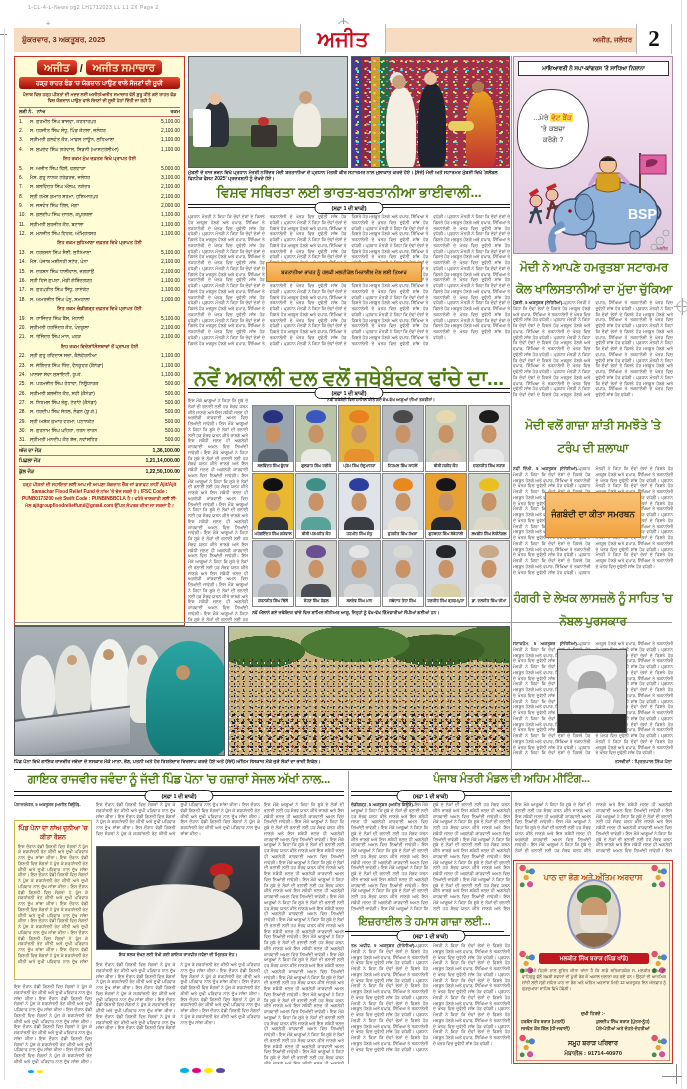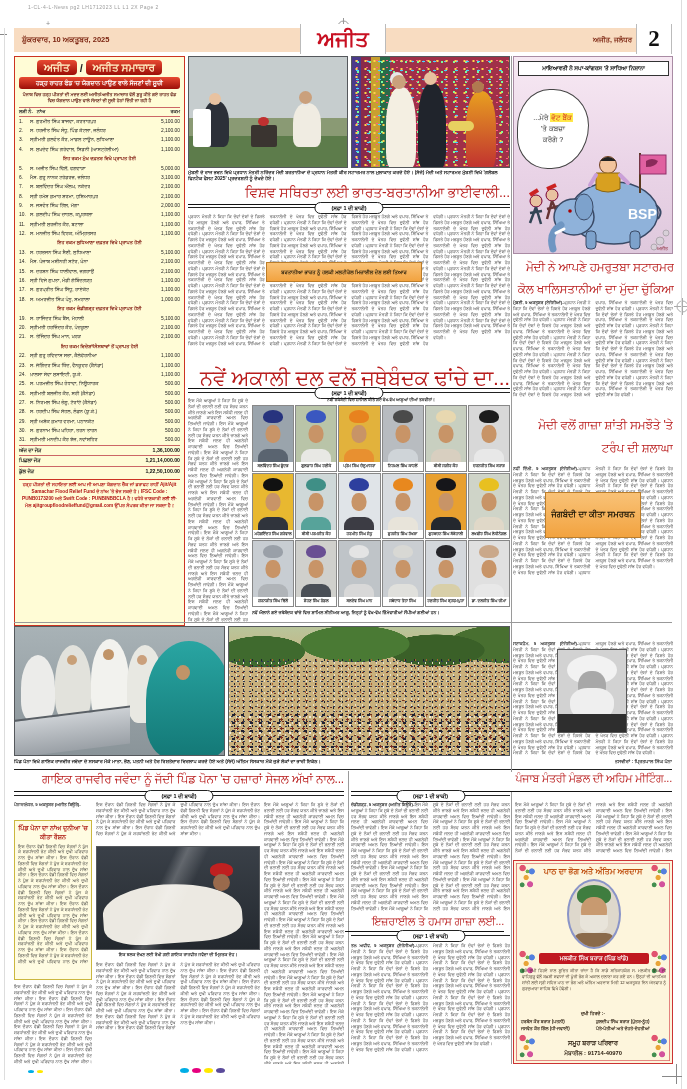--- a/index.html
+++ b/index.html
@@ -4,21 +4,21 @@
 <style>
   *{box-sizing:border-box;margin:0;padding:0}
   html,body{background:#fff}
   body{font-family:"Liberation Sans",sans-serif;width:687px;margin:0 auto}
   .page{position:relative;width:687px;height:1089px;background:#fff;overflow:hidden}
   .abs{position:absolute}
   .smalltext{font-size:4.3px;line-height:1.34;text-align:justify;color:#1c1c1c;overflow:hidden;word-break:break-word}
   .cols2{column-count:2;column-gap:5px}
   .cols4{column-count:4;column-gap:5px}
   .lead{font-weight:bold}
-  .headline{font-weight:normal;color:#b91c1c;text-align:right;letter-spacing:-.2px;overflow:hidden}
+  .headline{font-weight:bold;color:#4d7c0f;text-align:center;letter-spacing:-.2px;overflow:hidden}
   .hl-rule{border-bottom:1.6px solid #111}
   .contrule{position:absolute;border-top:1px solid #222;height:0}
   .oval{position:absolute;left:50%;top:-6px;transform:translateX(-50%);background:#fff;border:1px solid #222;border-radius:12px;font-size:5.4px;font-weight:bold;padding:1px 16px;white-space:nowrap;line-height:1.5}
   .photo{position:absolute;overflow:hidden;border:1px solid #55585c;background:#ccc}
   .cap{font-size:4.9px;font-weight:bold;color:#111;line-height:1.25;overflow:hidden}
   .vrule{position:absolute;width:1px;background:#9a9a9a}
   .hrule{position:absolute;height:1px;background:#444}
   
   .strip{position:absolute;left:14px;top:28px;width:658px;height:24px;background:#f8dcc1}
   .masthead-box{position:absolute;left:300px;top:24px;width:86px;height:30px;background:#fff;border-left:1px solid #bbb;border-right:1px solid #bbb;display:flex;align-items:center;justify-content:center}
@@ -66,21 +66,21 @@
   .ybhead{font-size:6.4px;font-weight:bold;color:#b02018;text-align:center;line-height:1.45;margin-bottom:2px}
   
   .obit{position:absolute;left:513px;top:860px;width:160px;height:204px;background:#fdf5dc;border:1.4px solid #c33;box-shadow:inset 0 0 0 2px #fdf5dc,inset 0 0 0 2.8px #d66;overflow:hidden}
   .floral{position:absolute;width:22px;height:28px;opacity:.95;background:
     radial-gradient(circle at 30% 18%,#e04a6a 0 2.8px,transparent 3.6px),
     radial-gradient(circle at 72% 30%,#4a7ae0 0 2.6px,transparent 3.4px),
     radial-gradient(circle at 46% 52%,#e8a030 0 2.2px,transparent 3px),
     radial-gradient(circle at 64% 76%,#d04a9a 0 2.6px,transparent 3.4px),
     radial-gradient(circle at 28% 78%,#3a8a4a 0 2px,transparent 2.8px),
     radial-gradient(circle at 52% 30%,#6aa84a 0 1.6px,transparent 2.2px)}
-  .obit-h{position:absolute;left:0;top:6px;width:100%;text-align:center;font-size:8px;font-weight:bold;color:#c05010}
+  .obit-h{position:absolute;left:0;top:12px;width:100%;text-align:center;font-size:8px;font-weight:bold;color:#c05010}
   .obit-oval{position:absolute;left:53px;top:18px;width:54px;height:70px;border:2px solid #8a94c8;border-radius:50%;background:#ded8cc;overflow:hidden}
   .obit-oval .tb{position:absolute;left:50%;top:4px;transform:translateX(-50%);width:34px;height:20px;border-radius:50% 50% 40% 40%;background:#3f7d3f}
   .obit-oval .fc{position:absolute;left:50%;top:16px;transform:translateX(-50%);width:26px;height:28px;border-radius:46%;background:#c89a70}
   .obit-oval .bd{position:absolute;left:50%;top:34px;transform:translateX(-50%);width:28px;height:18px;border-radius:0 0 50% 50%;background:#e8e4da}
   .obit-oval .ct{position:absolute;left:50%;bottom:0;transform:translateX(-50%);width:44px;height:14px;border-radius:10px 10px 0 0;background:#8a6a4a}
   .obit-name{position:absolute;left:25px;top:92px;width:110px;background:#c01820;color:#fff;font-size:5.8px;font-weight:bold;text-align:center;line-height:11px;border-radius:2px;white-space:nowrap;overflow:hidden}
   .obit-body{position:absolute;left:8px;top:107px;width:144px;height:42px;font-size:4.2px;color:#26180a;text-align:justify;line-height:1.4;overflow:hidden}
   .obit-grief{position:absolute;left:0;top:150px;width:100%;text-align:center;font-size:4.8px;font-weight:bold;color:#26180a}
   .obit-names{position:absolute;left:7px;top:157px;width:146px;display:grid;grid-template-columns:1fr 1fr;gap:0 4px;font-size:4.5px;font-weight:bold;color:#26180a;line-height:1.6}
   .obit-family{position:absolute;left:0;top:178px;width:100%;text-align:center;font-size:6.4px;font-weight:bold;color:#26180a}
@@ -138,21 +138,21 @@
     <line x1="0" y1="8.5" x2="13" y2="8.5" stroke="#aaa" stroke-width="1"></line>
   </svg>
   <div class="abs" style="left:0;top:34px;width:7px;height:1px;background:#888"></div>
   <div class="abs" style="left:46px;top:20px;color:#888;font-size:7px">+</div>
   <div class="vrule" style="left:4px;top:28px;height:1052px;background:#ddd"></div>
   <div class="vrule" style="left:681px;top:0;height:1089px;background:#ddd"></div>
   <div class="abs" style="left:662px;top:1076px;width:20px;height:1px;background:#888"></div>
   <div class="abs" style="left:676px;top:1064px;width:1px;height:20px;background:#888"></div>
 
   <div class="strip"></div>
-  <div class="hdr-date">ਸ਼ੁੱਕਰਵਾਰ, 10 ਅਕਤੂਬਰ, 2025</div>
+  <div class="hdr-date">ਸ਼ੁੱਕਰਵਾਰ, 3 ਅਕਤੂਬਰ, 2025</div>
   <div class="masthead-box">
     <span class="masthead">ਅਜੀਤ</span>
   </div>
   <div class="hdr-ed">ਅਜੀਤ, ਜਲੰਧਰ</div>
   <div class="pagenum-box">
     <span class="pagenum">2</span>
   </div>
 
   <div class="donor">
     <div class="dbanner1">
@@ -710,20 +710,21 @@
     <div class="csig">ਅਜੀਤ</div>
   </div>
 
   <div class="headline abs" style="left:514px;top:257px;width:160px;height:40px;font-size:12px;line-height:1.8">ਮੋਦੀ ਨੇ ਆਪਣੇ ਹਮਰੁਤਬਾ ਸਟਾਰਮਰ ਕੋਲ ਖਾਲਿਸਤਾਨੀਆਂ ਦਾ ਮੁੱਦਾ ਚੁੱਕਿਆ</div>
   <div class="smalltext cols2 abs" style="left:513px;top:300px;width:160px;height:112px"><span class="lead">ਮੁੰਬਈ, 9 ਅਕਤੂਬਰ (ਏਜੰਸੀਆਂ)-</span><span>ਪ੍ਰਧਾਨ ਮੰਤਰੀ ਨੇ ਕਿਹਾ ਕਿ ਦੋਵਾਂ ਦੇਸ਼ਾਂ ਦੇ ਰਿਸ਼ਤੇ ਹੋਰ ਮਜ਼ਬੂਤ ਹੋਣਗੇ ਅਤੇ ਵਪਾਰ, ਸਿੱਖਿਆ ਤੇ ਤਕਨਾਲੋਜੀ ਦੇ ਖੇਤਰ ਵਿਚ ਦੁਵੱਲੀ ਸਾਂਝ ਹੋਰ ਵਧੇਗੀ। ਪ੍ਰਧਾਨ ਮੰਤਰੀ ਨੇ ਕਿਹਾ ਕਿ ਦੋਵਾਂ ਦੇਸ਼ਾਂ ਦੇ ਰਿਸ਼ਤੇ ਹੋਰ ਮਜ਼ਬੂਤ ਹੋਣਗੇ ਅਤੇ ਵਪਾਰ, ਸਿੱਖਿਆ ਤੇ ਤਕਨਾਲੋਜੀ ਦੇ ਖੇਤਰ ਵਿਚ ਦੁਵੱਲੀ ਸਾਂਝ ਹੋਰ ਵਧੇਗੀ। ਪ੍ਰਧਾਨ ਮੰਤਰੀ ਨੇ ਕਿਹਾ ਕਿ ਦੋਵਾਂ ਦੇਸ਼ਾਂ ਦੇ ਰਿਸ਼ਤੇ ਹੋਰ ਮਜ਼ਬੂਤ ਹੋਣਗੇ ਅਤੇ ਵਪਾਰ, ਸਿੱਖਿਆ ਤੇ ਤਕਨਾਲੋਜੀ ਦੇ ਖੇਤਰ ਵਿਚ ਦੁਵੱਲੀ ਸਾਂਝ ਹੋਰ ਵਧੇਗੀ। ਪ੍ਰਧਾਨ ਮੰਤਰੀ ਨੇ ਕਿਹਾ ਕਿ ਦੋਵਾਂ ਦੇਸ਼ਾਂ ਦੇ ਰਿਸ਼ਤੇ ਹੋਰ ਮਜ਼ਬੂਤ ਹੋਣਗੇ ਅਤੇ ਵਪਾਰ, ਸਿੱਖਿਆ ਤੇ ਤਕਨਾਲੋਜੀ ਦੇ ਖੇਤਰ ਵਿਚ ਦੁਵੱਲੀ ਸਾਂਝ ਹੋਰ ਵਧੇਗੀ। ਪ੍ਰਧਾਨ ਮੰਤਰੀ ਨੇ ਕਿਹਾ ਕਿ ਦੋਵਾਂ ਦੇਸ਼ਾਂ ਦੇ ਰਿਸ਼ਤੇ ਹੋਰ ਮਜ਼ਬੂਤ ਹੋਣਗੇ ਅਤੇ ਵਪਾਰ, ਸਿੱਖਿਆ ਤੇ ਤਕਨਾਲੋਜੀ ਦੇ ਖੇਤਰ ਵਿਚ ਦੁਵੱਲੀ ਸਾਂਝ ਹੋਰ ਵਧੇਗੀ। ਪ੍ਰਧਾਨ ਮੰਤਰੀ ਨੇ ਕਿਹਾ ਕਿ ਦੋਵਾਂ ਦੇਸ਼ਾਂ ਦੇ ਰਿਸ਼ਤੇ ਹੋਰ ਮਜ਼ਬੂਤ ਹੋਣਗੇ ਅਤੇ ਵਪਾਰ, ਸਿੱਖਿਆ ਤੇ ਤਕਨਾਲੋਜੀ ਦੇ ਖੇਤਰ ਵਿਚ ਦੁਵੱਲੀ ਸਾਂਝ ਹੋਰ ਵਧੇਗੀ। ਪ੍ਰਧਾਨ ਮੰਤਰੀ ਨੇ ਕਿਹਾ ਕਿ ਦੋਵਾਂ ਦੇਸ਼ਾਂ ਦੇ ਰਿਸ਼ਤੇ ਹੋਰ ਮਜ਼ਬੂਤ ਹੋਣਗੇ ਅਤੇ ਵਪਾਰ, ਸਿੱਖਿਆ ਤੇ ਤਕਨਾਲੋਜੀ ਦੇ ਖੇਤਰ ਵਿਚ ਦੁਵੱਲੀ ਸਾਂਝ ਹੋਰ ਵਧੇਗੀ। ਪ੍ਰਧਾਨ ਮੰਤਰੀ ਨੇ ਕਿਹਾ ਕਿ ਦੋਵਾਂ ਦੇਸ਼ਾਂ ਦੇ ਰਿਸ਼ਤੇ ਹੋਰ ਮਜ਼ਬੂਤ ਹੋਣਗੇ ਅਤੇ ਵਪਾਰ, ਸਿੱਖਿਆ ਤੇ ਤਕਨਾਲੋਜੀ ਦੇ ਖੇਤਰ ਵਿਚ ਦੁਵੱਲੀ ਸਾਂਝ ਹੋਰ ਵਧੇਗੀ। ਪ੍ਰਧਾਨ ਮੰਤਰੀ ਨੇ ਕਿਹਾ ਕਿ ਦੋਵਾਂ ਦੇਸ਼ਾਂ ਦੇ ਰਿਸ਼ਤੇ ਹੋਰ ਮਜ਼ਬੂਤ ਹੋਣਗੇ ਅਤੇ ਵਪਾਰ, ਸਿੱਖਿਆ ਤੇ ਤਕਨਾਲੋਜੀ ਦੇ ਖੇਤਰ ਵਿਚ ਦੁਵੱਲੀ ਸਾਂਝ ਹੋਰ ਵਧੇਗੀ। ਪ੍ਰਧਾਨ ਮੰਤਰੀ ਨੇ ਕਿਹਾ ਕਿ ਦੋਵਾਂ ਦੇਸ਼ਾਂ ਦੇ ਰਿਸ਼ਤੇ ਹੋਰ ਮਜ਼ਬੂਤ ਹੋਣਗੇ ਅਤੇ ਵਪਾਰ, ਸਿੱਖਿਆ ਤੇ ਤਕਨਾਲੋਜੀ ਦੇ ਖੇਤਰ ਵਿਚ ਦੁਵੱਲੀ ਸਾਂਝ ਹੋਰ ਵਧੇਗੀ। ਪ੍ਰਧਾਨ ਮੰਤਰੀ ਨੇ ਕਿਹਾ ਕਿ ਦੋਵਾਂ ਦੇਸ਼ਾਂ ਦੇ ਰਿਸ਼ਤੇ ਹੋਰ ਮਜ਼ਬੂਤ ਹੋਣਗੇ ਅਤੇ ਵਪਾਰ, ਸਿੱਖਿਆ ਤੇ ਤਕਨਾਲੋਜੀ ਦੇ ਖੇਤਰ ਵਿਚ ਦੁਵੱਲੀ ਸਾਂਝ ਹੋਰ ਵਧੇਗੀ। </span></div>
 
   <div class="headline abs" style="left:513px;top:414px;width:160px;height:50px;font-size:12px;line-height:1.9">ਮੋਦੀ ਵਲੋਂ ਗਾਜ਼ਾ ਸ਼ਾਂਤੀ ਸਮਝੌਤੇ 'ਤੇ ਟਰੰਪ ਦੀ ਸ਼ਲਾਘਾ</div>
   <div class="smalltext cols2 abs" style="left:513px;top:466px;width:160px;height:118px"><span class="lead">ਨਵੀਂ ਦਿੱਲੀ, 9 ਅਕਤੂਬਰ (ਏਜੰਸੀਆਂ)-</span><span>ਪ੍ਰਧਾਨ ਮੰਤਰੀ ਨੇ ਕਿਹਾ ਕਿ ਦੋਵਾਂ ਦੇਸ਼ਾਂ ਦੇ ਰਿਸ਼ਤੇ ਹੋਰ ਮਜ਼ਬੂਤ ਹੋਣਗੇ ਅਤੇ ਵਪਾਰ, ਸਿੱਖਿਆ ਤੇ ਤਕਨਾਲੋਜੀ ਦੇ ਖੇਤਰ ਵਿਚ ਦੁਵੱਲੀ ਸਾਂਝ ਹੋਰ ਵਧੇਗੀ। ਪ੍ਰਧਾਨ ਮੰਤਰੀ ਨੇ ਕਿਹਾ ਕਿ ਦੋਵਾਂ ਦੇਸ਼ਾਂ ਦੇ ਰਿਸ਼ਤੇ ਹੋਰ ਮਜ਼ਬੂਤ ਹੋਣਗੇ ਅਤੇ ਵਪਾਰ, ਸਿੱਖਿਆ ਤੇ ਤਕਨਾਲੋਜੀ ਦੇ ਖੇਤਰ ਵਿਚ ਦੁਵੱਲੀ ਸਾਂਝ ਹੋਰ ਵਧੇਗੀ। ਪ੍ਰਧਾਨ ਮੰਤਰੀ ਨੇ ਕਿਹਾ ਕਿ ਦੋਵਾਂ ਦੇਸ਼ਾਂ ਦੇ ਰਿਸ਼ਤੇ ਹੋਰ ਮਜ਼ਬੂਤ ਹੋਣਗੇ ਅਤੇ ਵਪਾਰ, ਸਿੱਖਿਆ ਤੇ ਤਕਨਾਲੋਜੀ ਦੇ ਖੇਤਰ ਵਿਚ ਦੁਵੱਲੀ ਸਾਂਝ ਹੋਰ ਵਧੇਗੀ। ਪ੍ਰਧਾਨ ਮੰਤਰੀ ਨੇ ਕਿਹਾ ਕਿ ਦੋਵਾਂ ਦੇਸ਼ਾਂ ਦੇ ਰਿਸ਼ਤੇ ਹੋਰ ਮਜ਼ਬੂਤ ਹੋਣਗੇ ਅਤੇ ਵਪਾਰ, ਸਿੱਖਿਆ ਤੇ ਤਕਨਾਲੋਜੀ ਦੇ ਖੇਤਰ ਵਿਚ ਦੁਵੱਲੀ ਸਾਂਝ ਹੋਰ ਵਧੇਗੀ। ਪ੍ਰਧਾਨ ਮੰਤਰੀ ਨੇ ਕਿਹਾ ਕਿ ਦੋਵਾਂ ਦੇਸ਼ਾਂ ਦੇ ਰਿਸ਼ਤੇ ਹੋਰ ਮਜ਼ਬੂਤ ਹੋਣਗੇ ਅਤੇ ਵਪਾਰ, ਸਿੱਖਿਆ ਤੇ ਤਕਨਾਲੋਜੀ ਦੇ ਖੇਤਰ ਵਿਚ ਦੁਵੱਲੀ ਸਾਂਝ ਹੋਰ ਵਧੇਗੀ। ਪ੍ਰਧਾਨ ਮੰਤਰੀ ਨੇ ਕਿਹਾ ਕਿ ਦੋਵਾਂ ਦੇਸ਼ਾਂ ਦੇ ਰਿਸ਼ਤੇ ਹੋਰ ਮਜ਼ਬੂਤ ਹੋਣਗੇ ਅਤੇ ਵਪਾਰ, ਸਿੱਖਿਆ ਤੇ ਤਕਨਾਲੋਜੀ ਦੇ ਖੇਤਰ ਵਿਚ ਦੁਵੱਲੀ ਸਾਂਝ ਹੋਰ ਵਧੇਗੀ। ਪ੍ਰਧਾਨ ਮੰਤਰੀ ਨੇ ਕਿਹਾ ਕਿ ਦੋਵਾਂ ਦੇਸ਼ਾਂ ਦੇ ਰਿਸ਼ਤੇ ਹੋਰ ਮਜ਼ਬੂਤ ਹੋਣਗੇ ਅਤੇ ਵਪਾਰ, ਸਿੱਖਿਆ ਤੇ ਤਕਨਾਲੋਜੀ ਦੇ ਖੇਤਰ ਵਿਚ ਦੁਵੱਲੀ ਸਾਂਝ ਹੋਰ ਵਧੇਗੀ। ਪ੍ਰਧਾਨ ਮੰਤਰੀ ਨੇ ਕਿਹਾ ਕਿ ਦੋਵਾਂ ਦੇਸ਼ਾਂ ਦੇ ਰਿਸ਼ਤੇ ਹੋਰ ਮਜ਼ਬੂਤ ਹੋਣਗੇ ਅਤੇ ਵਪਾਰ, ਸਿੱਖਿਆ ਤੇ ਤਕਨਾਲੋਜੀ ਦੇ ਖੇਤਰ ਵਿਚ ਦੁਵੱਲੀ ਸਾਂਝ ਹੋਰ ਵਧੇਗੀ। ਪ੍ਰਧਾਨ ਮੰਤਰੀ ਨੇ ਕਿਹਾ ਕਿ ਦੋਵਾਂ ਦੇਸ਼ਾਂ ਦੇ ਰਿਸ਼ਤੇ ਹੋਰ ਮਜ਼ਬੂਤ ਹੋਣਗੇ ਅਤੇ ਵਪਾਰ, ਸਿੱਖਿਆ ਤੇ ਤਕਨਾਲੋਜੀ ਦੇ ਖੇਤਰ ਵਿਚ ਦੁਵੱਲੀ ਸਾਂਝ ਹੋਰ ਵਧੇਗੀ। ਪ੍ਰਧਾਨ ਮੰਤਰੀ ਨੇ ਕਿਹਾ ਕਿ ਦੋਵਾਂ ਦੇਸ਼ਾਂ ਦੇ ਰਿਸ਼ਤੇ ਹੋਰ ਮਜ਼ਬੂਤ ਹੋਣਗੇ ਅਤੇ ਵਪਾਰ, ਸਿੱਖਿਆ ਤੇ ਤਕਨਾਲੋਜੀ ਦੇ ਖੇਤਰ ਵਿਚ ਦੁਵੱਲੀ ਸਾਂਝ ਹੋਰ ਵਧੇਗੀ। ਪ੍ਰਧਾਨ ਮੰਤਰੀ ਨੇ ਕਿਹਾ ਕਿ ਦੋਵਾਂ ਦੇਸ਼ਾਂ ਦੇ ਰਿਸ਼ਤੇ ਹੋਰ ਮਜ਼ਬੂਤ ਹੋਣਗੇ ਅਤੇ ਵਪਾਰ, ਸਿੱਖਿਆ ਤੇ ਤਕਨਾਲੋਜੀ ਦੇ ਖੇਤਰ ਵਿਚ ਦੁਵੱਲੀ ਸਾਂਝ ਹੋਰ ਵਧੇਗੀ। ਪ੍ਰਧਾਨ ਮੰਤਰੀ ਨੇ ਕਿਹਾ ਕਿ ਦੋਵਾਂ ਦੇਸ਼ਾਂ ਦੇ ਰਿਸ਼ਤੇ ਹੋਰ ਮਜ਼ਬੂਤ ਹੋਣਗੇ ਅਤੇ ਵਪਾਰ, ਸਿੱਖਿਆ ਤੇ ਤਕਨਾਲੋਜੀ ਦੇ ਖੇਤਰ ਵਿਚ ਦੁਵੱਲੀ ਸਾਂਝ ਹੋਰ ਵਧੇਗੀ। </span></div>
   <div class="obox" style="left:545px;top:492px;width:96px;height:46px;font-size:8.5px;line-height:1.6;padding:2px">ਜੰਗਬੰਦੀ ਦਾ ਕੀਤਾ ਸਮਰਥਨ</div>
 
+  <div class="headline abs" style="left:513px;top:587px;width:160px;height:52px;font-size:12px;line-height:1.9">ਹੰਗਰੀ ਦੇ ਲੇਖਕ ਲਾਸਜ਼ਲੋ ਨੂੰ ਸਾਹਿਤ 'ਚ ਨੋਬਲ ਪੁਰਸਕਾਰ</div>
   <div class="smalltext cols2 abs" style="left:513px;top:641px;width:160px;height:126px"><span class="lead">ਸਟਾਕਹੋਮ, 9 ਅਕਤੂਬਰ (ਏਜੰਸੀਆਂ)-</span><span>ਪ੍ਰਧਾਨ ਮੰਤਰੀ ਨੇ ਕਿਹਾ ਕਿ ਦੋਵਾਂ ਦੇਸ਼ਾਂ ਦੇ ਰਿਸ਼ਤੇ ਹੋਰ ਮਜ਼ਬੂਤ ਹੋਣਗੇ ਅਤੇ ਵਪਾਰ, ਸਿੱਖਿਆ ਤੇ ਤਕਨਾਲੋਜੀ ਦੇ ਖੇਤਰ ਵਿਚ ਦੁਵੱਲੀ ਸਾਂਝ ਹੋਰ ਵਧੇਗੀ। ਪ੍ਰਧਾਨ ਮੰਤਰੀ ਨੇ ਕਿਹਾ ਕਿ ਦੋਵਾਂ ਦੇਸ਼ਾਂ ਦੇ ਰਿਸ਼ਤੇ ਹੋਰ ਮਜ਼ਬੂਤ ਹੋਣਗੇ ਅਤੇ ਵਪਾਰ, ਸਿੱਖਿਆ ਤੇ ਤਕਨਾਲੋਜੀ ਦੇ ਖੇਤਰ ਵਿਚ ਦੁਵੱਲੀ ਸਾਂਝ ਹੋਰ ਵਧੇਗੀ। ਪ੍ਰਧਾਨ ਮੰਤਰੀ ਨੇ ਕਿਹਾ ਕਿ ਦੋਵਾਂ ਦੇਸ਼ਾਂ ਦੇ ਰਿਸ਼ਤੇ ਹੋਰ ਮਜ਼ਬੂਤ ਹੋਣਗੇ ਅਤੇ ਵਪਾਰ, ਸਿੱਖਿਆ ਤੇ ਤਕਨਾਲੋਜੀ ਦੇ ਖੇਤਰ ਵਿਚ ਦੁਵੱਲੀ ਸਾਂਝ ਹੋਰ ਵਧੇਗੀ। ਪ੍ਰਧਾਨ ਮੰਤਰੀ ਨੇ ਕਿਹਾ ਕਿ ਦੋਵਾਂ ਦੇਸ਼ਾਂ ਦੇ ਰਿਸ਼ਤੇ ਹੋਰ ਮਜ਼ਬੂਤ ਹੋਣਗੇ ਅਤੇ ਵਪਾਰ, ਸਿੱਖਿਆ ਤੇ ਤਕਨਾਲੋਜੀ ਦੇ ਖੇਤਰ ਵਿਚ ਦੁਵੱਲੀ ਸਾਂਝ ਹੋਰ ਵਧੇਗੀ। ਪ੍ਰਧਾਨ ਮੰਤਰੀ ਨੇ ਕਿਹਾ ਕਿ ਦੋਵਾਂ ਦੇਸ਼ਾਂ ਦੇ ਰਿਸ਼ਤੇ ਹੋਰ ਮਜ਼ਬੂਤ ਹੋਣਗੇ ਅਤੇ ਵਪਾਰ, ਸਿੱਖਿਆ ਤੇ ਤਕਨਾਲੋਜੀ ਦੇ ਖੇਤਰ ਵਿਚ ਦੁਵੱਲੀ ਸਾਂਝ ਹੋਰ ਵਧੇਗੀ। ਪ੍ਰਧਾਨ ਮੰਤਰੀ ਨੇ ਕਿਹਾ ਕਿ ਦੋਵਾਂ ਦੇਸ਼ਾਂ ਦੇ ਰਿਸ਼ਤੇ ਹੋਰ ਮਜ਼ਬੂਤ ਹੋਣਗੇ ਅਤੇ ਵਪਾਰ, ਸਿੱਖਿਆ ਤੇ ਤਕਨਾਲੋਜੀ ਦੇ ਖੇਤਰ ਵਿਚ ਦੁਵੱਲੀ ਸਾਂਝ ਹੋਰ ਵਧੇਗੀ। ਪ੍ਰਧਾਨ ਮੰਤਰੀ ਨੇ ਕਿਹਾ ਕਿ ਦੋਵਾਂ ਦੇਸ਼ਾਂ ਦੇ ਰਿਸ਼ਤੇ ਹੋਰ ਮਜ਼ਬੂਤ ਹੋਣਗੇ ਅਤੇ ਵਪਾਰ, ਸਿੱਖਿਆ ਤੇ ਤਕਨਾਲੋਜੀ ਦੇ ਖੇਤਰ ਵਿਚ ਦੁਵੱਲੀ ਸਾਂਝ ਹੋਰ ਵਧੇਗੀ। ਪ੍ਰਧਾਨ ਮੰਤਰੀ ਨੇ ਕਿਹਾ ਕਿ ਦੋਵਾਂ ਦੇਸ਼ਾਂ ਦੇ ਰਿਸ਼ਤੇ ਹੋਰ ਮਜ਼ਬੂਤ ਹੋਣਗੇ ਅਤੇ ਵਪਾਰ, ਸਿੱਖਿਆ ਤੇ ਤਕਨਾਲੋਜੀ ਦੇ ਖੇਤਰ ਵਿਚ ਦੁਵੱਲੀ ਸਾਂਝ ਹੋਰ ਵਧੇਗੀ। ਪ੍ਰਧਾਨ ਮੰਤਰੀ ਨੇ ਕਿਹਾ ਕਿ ਦੋਵਾਂ ਦੇਸ਼ਾਂ ਦੇ ਰਿਸ਼ਤੇ ਹੋਰ ਮਜ਼ਬੂਤ ਹੋਣਗੇ ਅਤੇ ਵਪਾਰ, ਸਿੱਖਿਆ ਤੇ ਤਕਨਾਲੋਜੀ ਦੇ ਖੇਤਰ ਵਿਚ ਦੁਵੱਲੀ ਸਾਂਝ ਹੋਰ ਵਧੇਗੀ। ਪ੍ਰਧਾਨ ਮੰਤਰੀ ਨੇ ਕਿਹਾ ਕਿ ਦੋਵਾਂ ਦੇਸ਼ਾਂ ਦੇ ਰਿਸ਼ਤੇ ਹੋਰ ਮਜ਼ਬੂਤ ਹੋਣਗੇ ਅਤੇ ਵਪਾਰ, ਸਿੱਖਿਆ ਤੇ ਤਕਨਾਲੋਜੀ ਦੇ ਖੇਤਰ ਵਿਚ ਦੁਵੱਲੀ ਸਾਂਝ ਹੋਰ ਵਧੇਗੀ। ਪ੍ਰਧਾਨ ਮੰਤਰੀ ਨੇ ਕਿਹਾ ਕਿ ਦੋਵਾਂ ਦੇਸ਼ਾਂ ਦੇ ਰਿਸ਼ਤੇ ਹੋਰ ਮਜ਼ਬੂਤ ਹੋਣਗੇ ਅਤੇ ਵਪਾਰ, ਸਿੱਖਿਆ ਤੇ ਤਕਨਾਲੋਜੀ ਦੇ ਖੇਤਰ ਵਿਚ ਦੁਵੱਲੀ ਸਾਂਝ ਹੋਰ ਵਧੇਗੀ। ਪ੍ਰਧਾਨ ਮੰਤਰੀ ਨੇ ਕਿਹਾ ਕਿ ਦੋਵਾਂ ਦੇਸ਼ਾਂ ਦੇ ਰਿਸ਼ਤੇ ਹੋਰ ਮਜ਼ਬੂਤ ਹੋਣਗੇ ਅਤੇ ਵਪਾਰ, ਸਿੱਖਿਆ ਤੇ ਤਕਨਾਲੋਜੀ ਦੇ ਖੇਤਰ ਵਿਚ ਦੁਵੱਲੀ ਸਾਂਝ ਹੋਰ ਵਧੇਗੀ। ਪ੍ਰਧਾਨ ਮੰਤਰੀ ਨੇ ਕਿਹਾ ਕਿ ਦੋਵਾਂ ਦੇਸ਼ਾਂ ਦੇ ਰਿਸ਼ਤੇ ਹੋਰ ਮਜ਼ਬੂਤ ਹੋਣਗੇ ਅਤੇ ਵਪਾਰ, ਸਿੱਖਿਆ ਤੇ ਤਕਨਾਲੋਜੀ ਦੇ ਖੇਤਰ ਵਿਚ ਦੁਵੱਲੀ ਸਾਂਝ ਹੋਰ ਵਧੇਗੀ। </span></div>
   <div class="photo ph-nobel" style="left:557px;top:649px;width:70px;height:84px">
     <div class="nhair"></div>
     <div class="nface"></div>
     <div class="nbeard"></div>
     <div class="nbody"></div>
   </div>
 
   <div class="obit">
     <div class="floral" style="left:2px;top:2px"></div>

